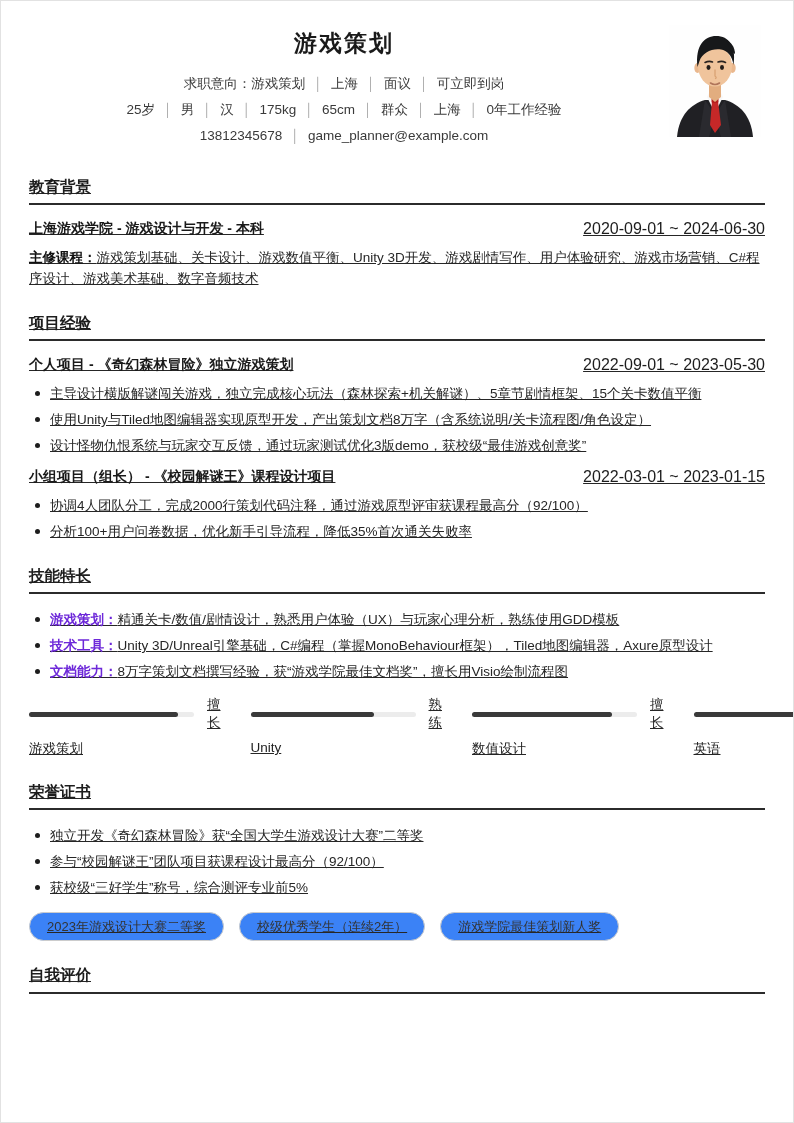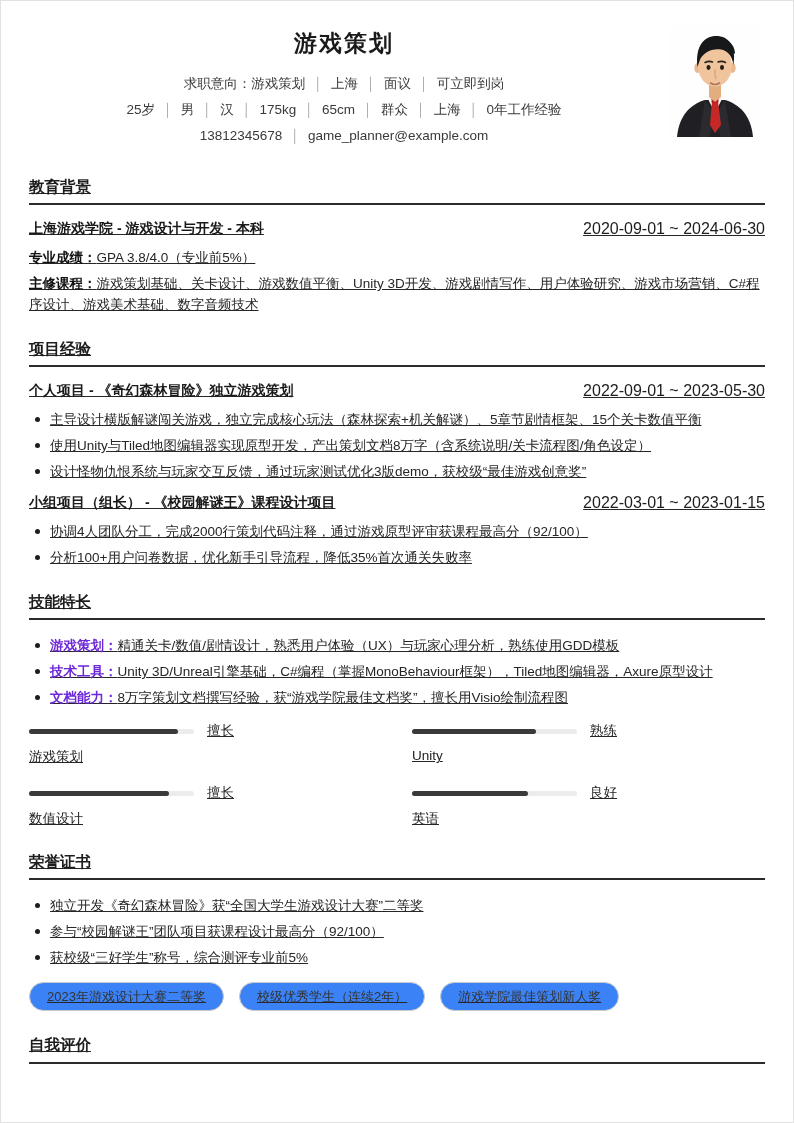--- a/index.html
+++ b/index.html
@@ -54,21 +54,21 @@
   ul.bullets li::before {
     content: ""; position: absolute; left: 6px; top: 8px;
     width: 5px; height: 5px; border-radius: 50%; background: #1d1d1d;
   }
   ul.bullets li b { font-weight: bold; color: #6d28d9; }
 
   .project { margin-bottom: 12px; }
 
   
   .bars {
-    display: grid; grid-template-columns: repeat(2, 1fr);
+    display: grid; grid-template-columns: repeat(4, 1fr);
     gap: 18px 30px; margin-top: 14px;
   }
   .bar-row { display: flex; align-items: center; }
   .bar-track {
     width: 165px; height: 5px; background: #ececec; border-radius: 3px;
     position: relative; flex: 0 0 auto;
   }
   .bar-fill { height: 5px; background: #3a3a3a; border-radius: 3px; width: 0; }
   .bar-level { margin-left: 13px; font-size: 13.5px; color: #262626; }
   .bar-name { margin-top: 8px; font-size: 13.5px; color: #222; }
@@ -138,21 +138,20 @@
       </svg>
     </div>
   </header>
 
   <section class="first">
     <h2 class="section-title">教育背景</h2>
     <div class="row-head">
       <span class="name">上海游戏学院 - 游戏设计与开发 - 本科</span>
       <span class="date">2020-09-01 ~ 2024-06-30</span>
     </div>
-    <p class="kv"><b>专业成绩：</b><span>GPA 3.8/4.0（专业前5%）</span></p>
     <p class="kv"><b>主修课程：</b><span>游戏策划基础、关卡设计、游戏数值平衡、Unity 3D开发、游戏剧情写作、用户体验研究、游戏市场营销、C#程序设计、游戏美术基础、数字音频技术</span></p>
   </section>
 
   <section>
     <h2 class="section-title">项目经验</h2>
 
     <div class="project">
       <div class="row-head">
         <span class="name">个人项目 - 《奇幻森林冒险》独立游戏策划</span>
         <span class="date">2022-09-01 ~ 2023-05-30</span>

